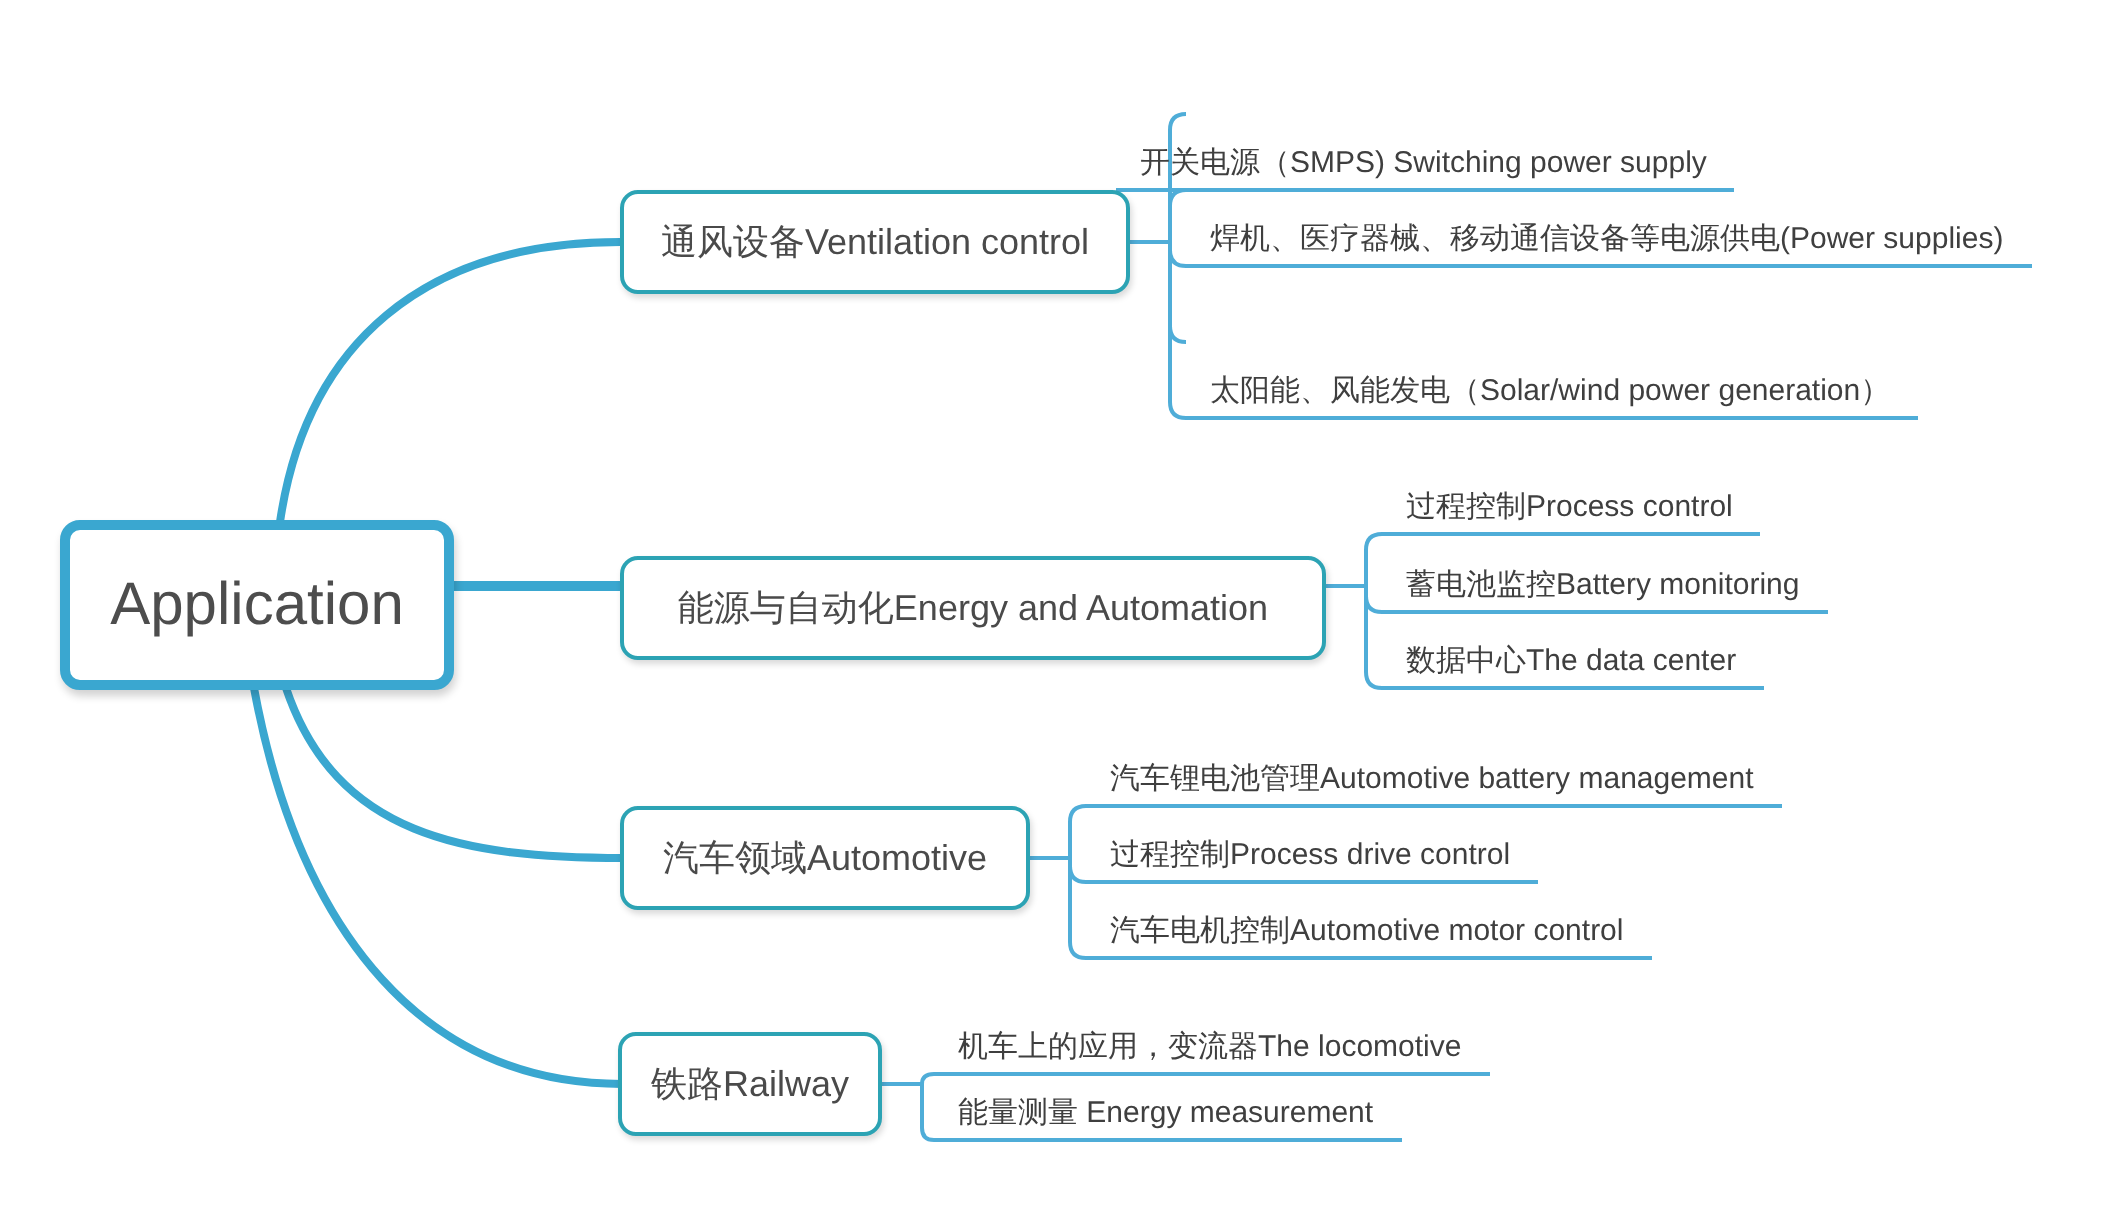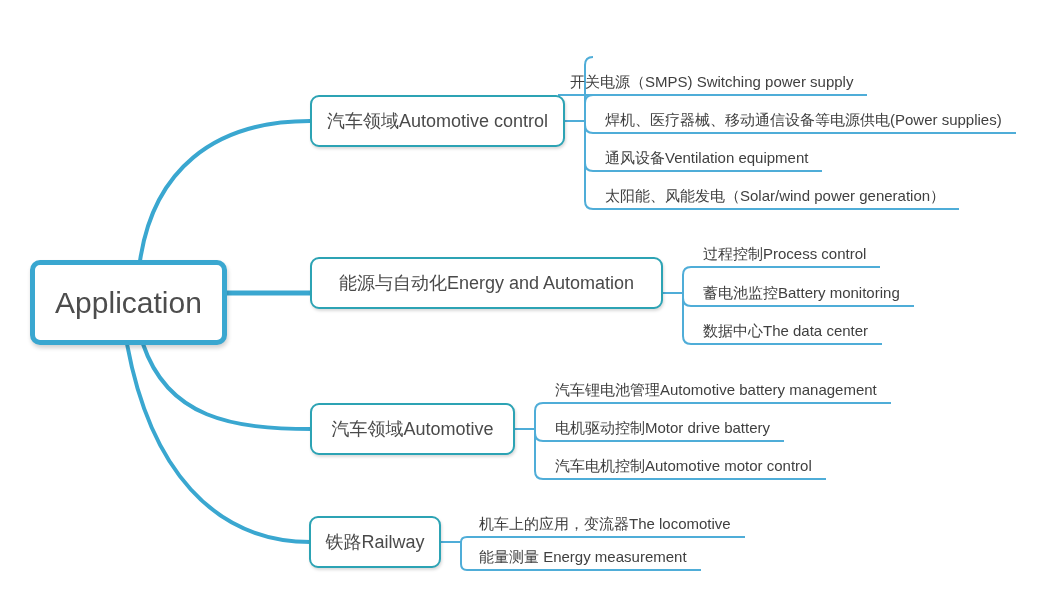--- a/index.html
+++ b/index.html
@@ -37,21 +37,21 @@
     z-index:2;
   }
   .branch-node{
     border:2.5px solid var(--branch-teal);
     border-radius:9px;
     font-size:18px;color:var(--text-dark);
     box-shadow:1px 2px 3px rgba(0,0,0,0.15);
     z-index:2;
   }
   .b1{left:310px;top:95px;width:255px;height:52px;}
-  .b2{left:310px;top:257px;width:353px;height:52px;}
+  .b2{left:310px;top:278px;width:353px;height:52px;}
   .b3{left:310px;top:403px;width:205px;height:52px;text-align:right;}
   .b4{left:309px;top:516px;width:132px;height:52px;}
   .leaf{
     position:absolute;
     white-space:nowrap;
     font-size:15px;line-height:20px;color:var(--leaf-text);
     padding:0 14px 2px 12px;
     border-bottom:2px solid var(--leaf-blue);
     z-index:1;
   }
@@ -75,41 +75,40 @@
     <path class="bracket" d="M515,429 H535 M535,429 V411 Q535,403 543,403 M535,429 V433 Q535,441 543,441 M535,429 V471 Q535,479 543,479"></path>
 
     <path class="bracket" d="M441,542 H461 M461,542 Q461,537 467,537 M461,542 V564 Q461,570 467,570"></path>
   </svg>
 
   <div class="node root-node">
     <span>Application</span>
   </div>
 
   <div class="node branch-node b1">
-    <span>汽车领域Automotive control</span>
+    <span>通风设备Ventilation control</span>
   </div>
   <div class="node branch-node b2">
     <span>能源与自动化Energy and Automation</span>
   </div>
   <div class="node branch-node b3">
     <span>汽车领域Automotive</span>
   </div>
   <div class="node branch-node b4">
     <span>铁路Railway</span>
   </div>
 
   <div class="leaf" style="left:558px;top:72px;">开关电源（SMPS) Switching power supply</div>
   <div class="leaf" style="left:593px;top:110px;">焊机、医疗器械、移动通信设备等电源供电(Power supplies)</div>
-  <div class="leaf" style="left:593px;top:148px;">通风设备Ventilation equipment</div>
   <div class="leaf" style="left:593px;top:186px;">太阳能、风能发电（Solar/wind power generation）</div>
 
   <div class="leaf" style="left:691px;top:244px;">过程控制Process control</div>
   <div class="leaf" style="left:691px;top:283px;">蓄电池监控Battery monitoring</div>
   <div class="leaf" style="left:691px;top:321px;">数据中心The data center</div>
 
   <div class="leaf" style="left:543px;top:380px;">汽车锂电池管理Automotive battery management</div>
-  <div class="leaf" style="left:543px;top:418px;">电机驱动控制Motor drive battery</div>
+  <div class="leaf" style="left:543px;top:418px;">过程控制Process drive control</div>
   <div class="leaf" style="left:543px;top:456px;">汽车电机控制Automotive motor control</div>
 
   <div class="leaf" style="left:467px;top:514px;">机车上的应用，变流器The locomotive</div>
   <div class="leaf" style="left:467px;top:547px;">能量测量 Energy measurement</div>
 
 </div>
 
 </body></html>

